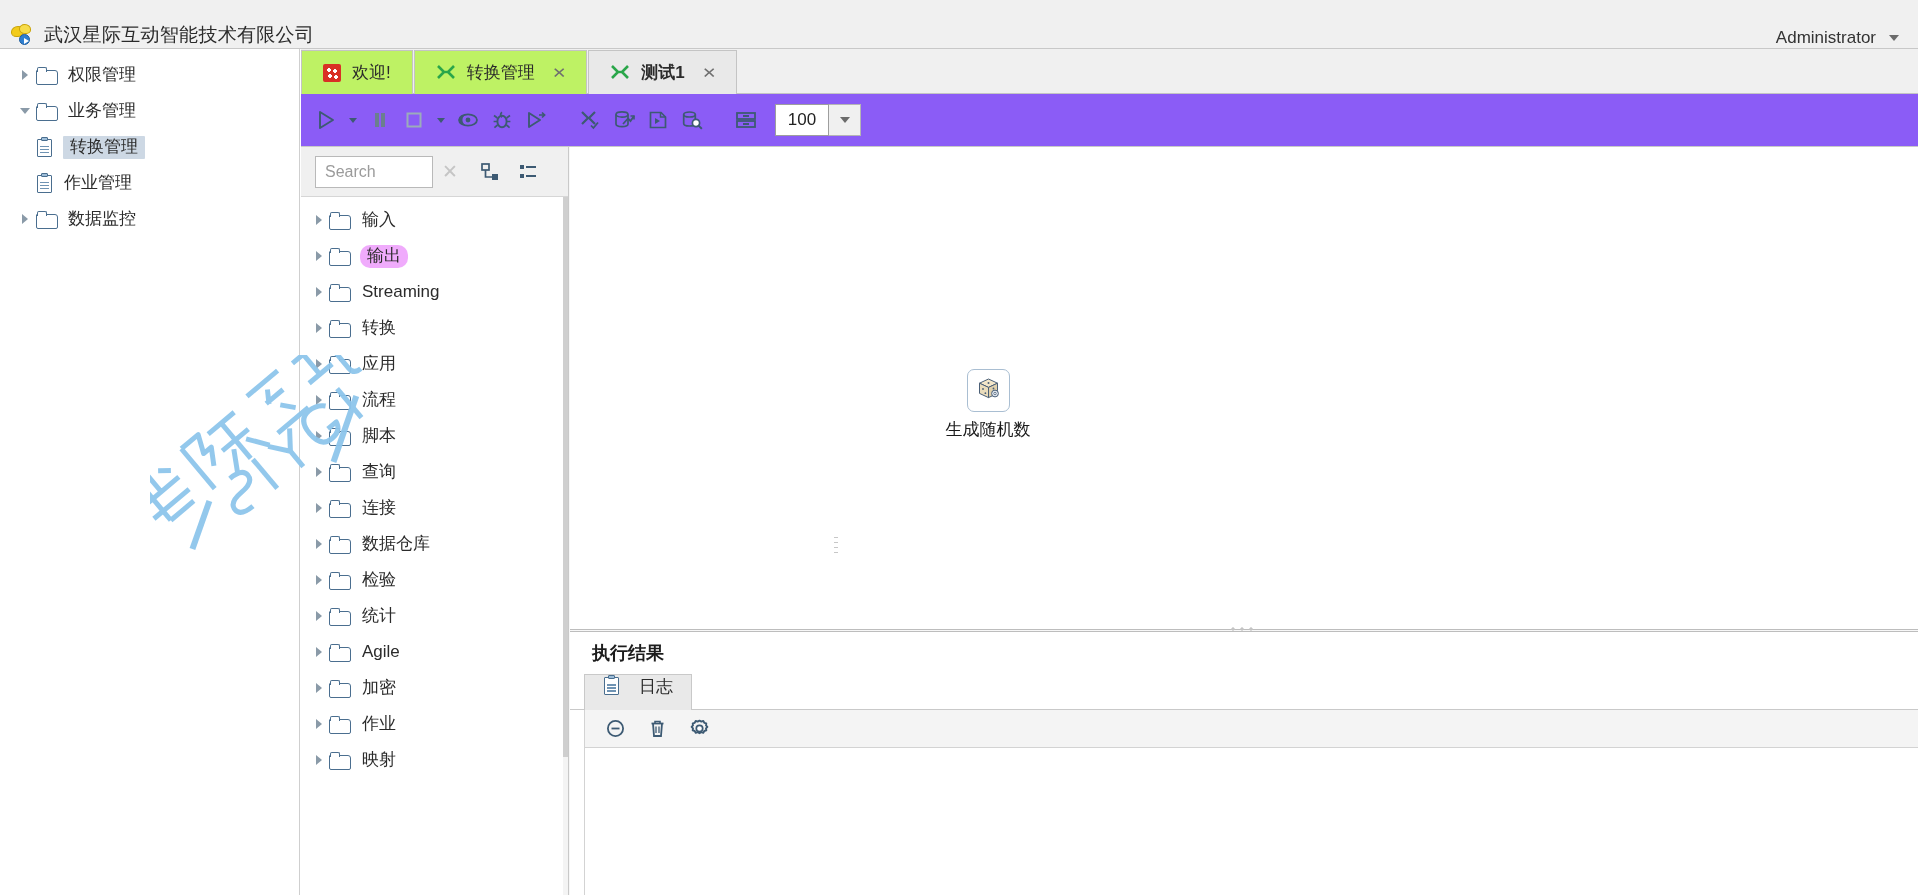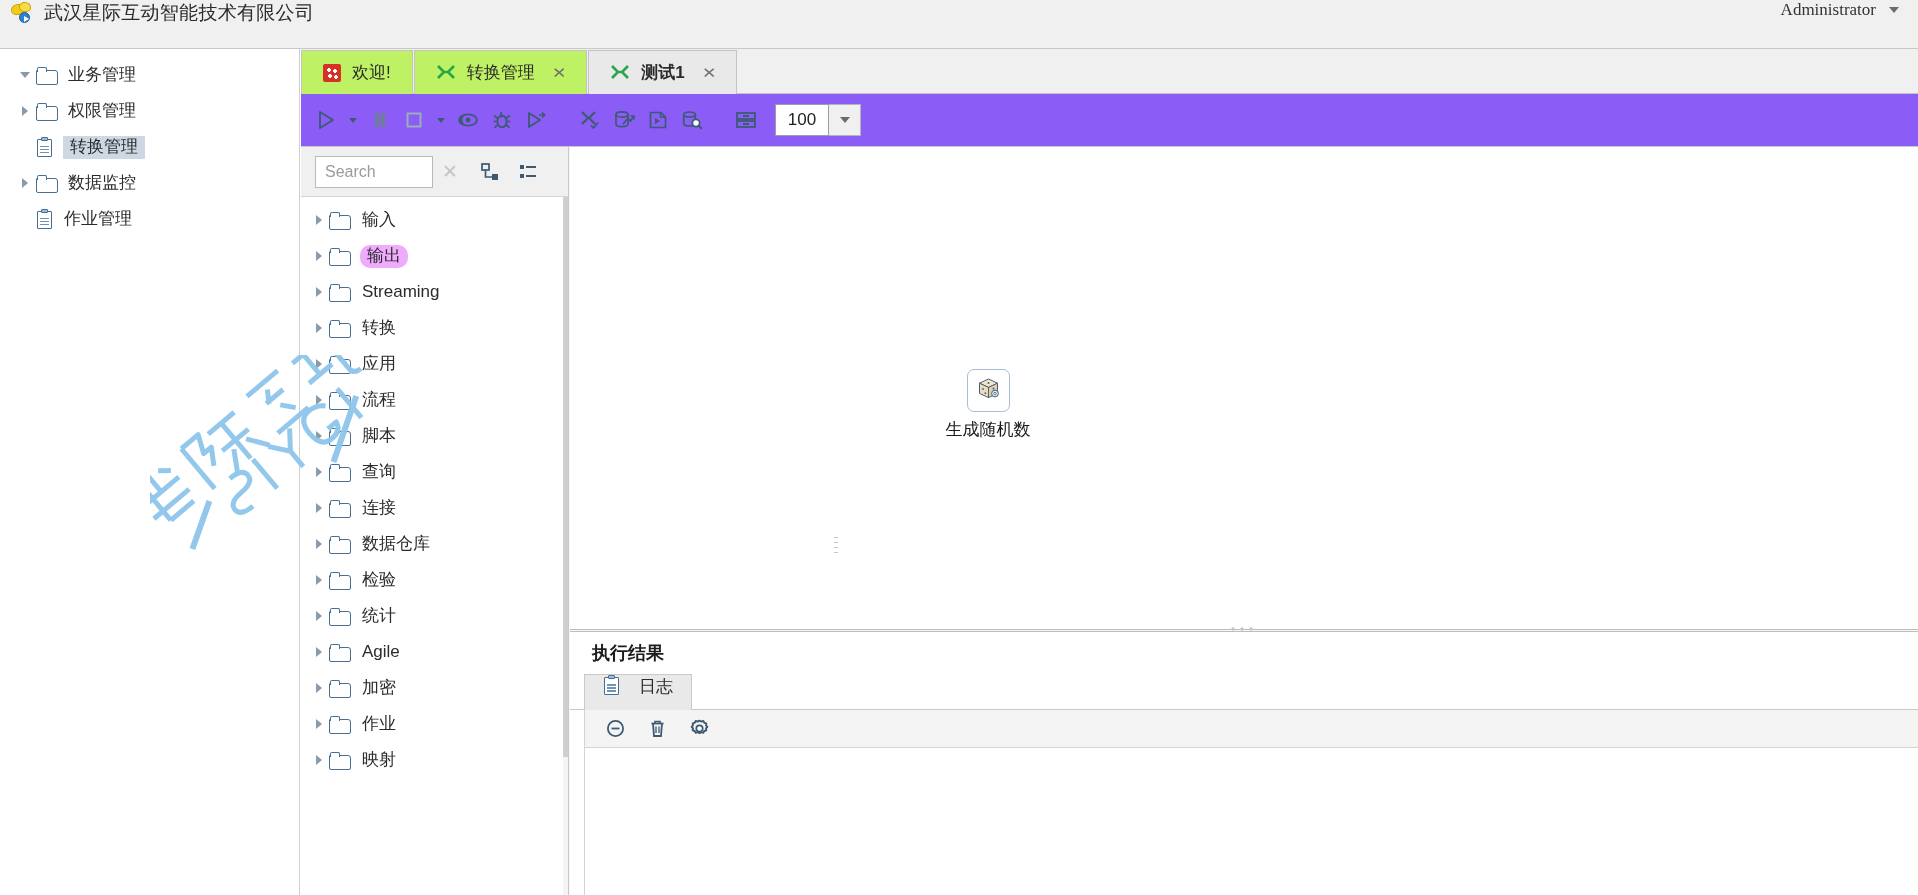--- a/index.html
+++ b/index.html
@@ -10,21 +10,21 @@
     font-family: "Liberation Sans", "DejaVu Sans", sans-serif;
     -webkit-font-smoothing: antialiased;
   }
   * { box-sizing: border-box; }
 
   
   #topbar {
     position: absolute; left: 0; top: 0; width: 1918px; height: 49px;
     background: #f0f0f0;
     border-bottom: 1px solid #c8c8c8;
-    display: flex; align-items: flex-start; font-family: Liberation Serif, serif;
+    display: flex; align-items: flex-end;
   }
   #topbar .brand {
     display: flex; align-items: center; gap: 9px; margin-left: 9px;
   }
   #topbar .brand-title {
     font-size: 19px; color: #2b2b2b; letter-spacing: .3px;
   }
   .app-logo { width: 26px; height: 24px; position: relative; }
   .app-logo .blob1 {
     position: absolute; left: 2px; top: 3px; width: 13px; height: 11px;
@@ -370,62 +370,62 @@
   <div class="user">
     <span>Administrator</span>
     <span class="caret-down"></span>
   </div>
 </div>
 
 <div id="leftnav">
 
   <div class="nav-row nav-indent-1">
     <span class="arrow">
+        <i class="tri-right"></i>
+      </span>
+    <span class="folder-ico"></span>
+    <span class="nav-label">权限管理</span>
+  </div>
+
+  <div class="nav-row nav-indent-1">
+    <span class="arrow">
         <i class="tri-down"></i>
       </span>
     <span class="folder-ico"></span>
     <span class="nav-label">业务管理</span>
-  </div>
-
-  <div class="nav-row nav-indent-1">
-    <span class="arrow">
-        <i class="tri-right"></i>
-      </span>
-    <span class="folder-ico"></span>
-    <span class="nav-label">权限管理</span>
   </div>
 
   <div class="nav-row nav-indent-2 sel">
     <span class="doc-ico">
       <span class="pg"></span>
         <span class="clip"></span>
       <span class="ln" style="top:9px"></span>
         <span class="ln" style="top:12px"></span>
         <span class="ln" style="top:15px"></span>
     </span>
     <span class="nav-label">转换管理</span>
   </div>
 
-  <div class="nav-row nav-indent-1">
-    <span class="arrow">
-        <i class="tri-right"></i>
-      </span>
-    <span class="folder-ico"></span>
-    <span class="nav-label">数据监控</span>
-  </div>
-
   <div class="nav-row nav-indent-2">
     <span class="doc-ico">
       <span class="pg"></span>
         <span class="clip"></span>
       <span class="ln" style="top:9px"></span>
         <span class="ln" style="top:12px"></span>
         <span class="ln" style="top:15px"></span>
     </span>
     <span class="nav-label">作业管理</span>
+  </div>
+
+  <div class="nav-row nav-indent-1">
+    <span class="arrow">
+        <i class="tri-right"></i>
+      </span>
+    <span class="folder-ico"></span>
+    <span class="nav-label">数据监控</span>
   </div>
 </div>
 
 <div id="main">
 
   <div id="tabbar">
     <div class="tab">
       <span class="ico-welcome"></span>
       <span>欢迎!</span>
     </div>

